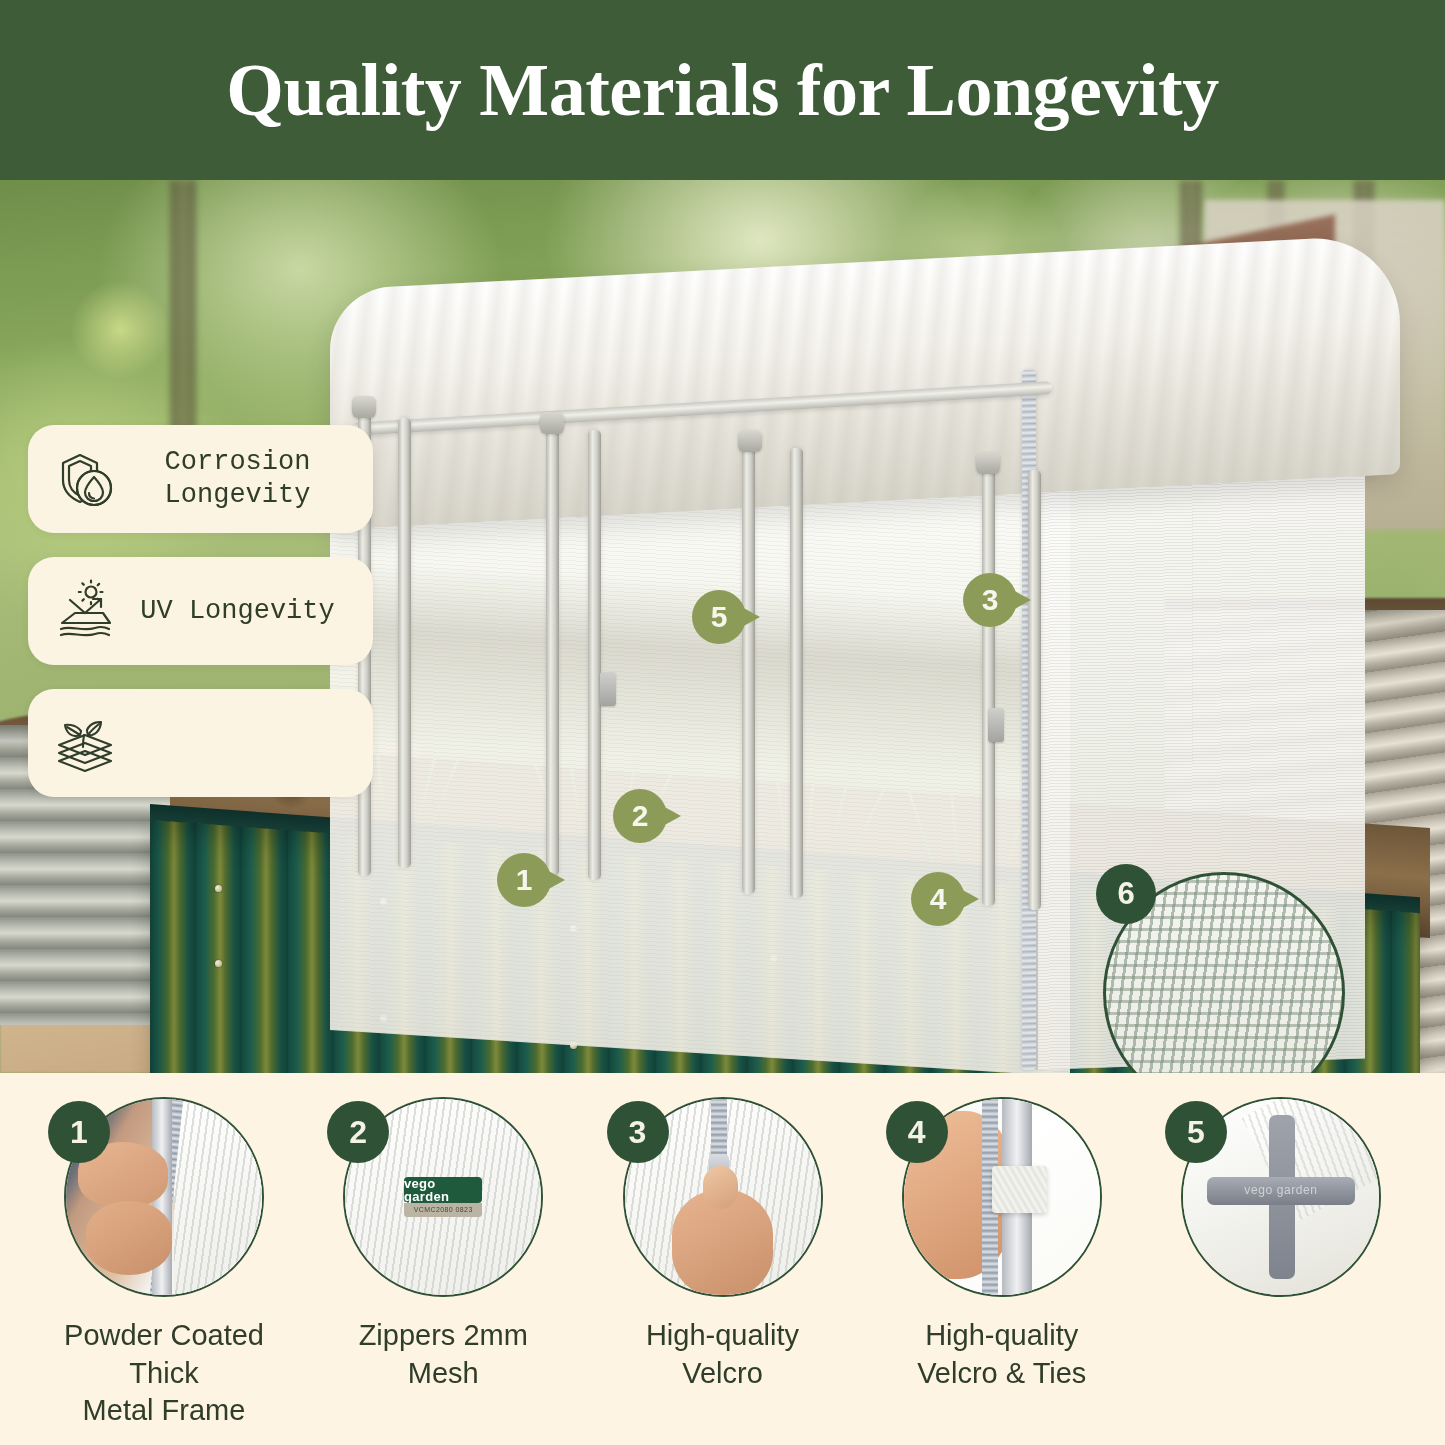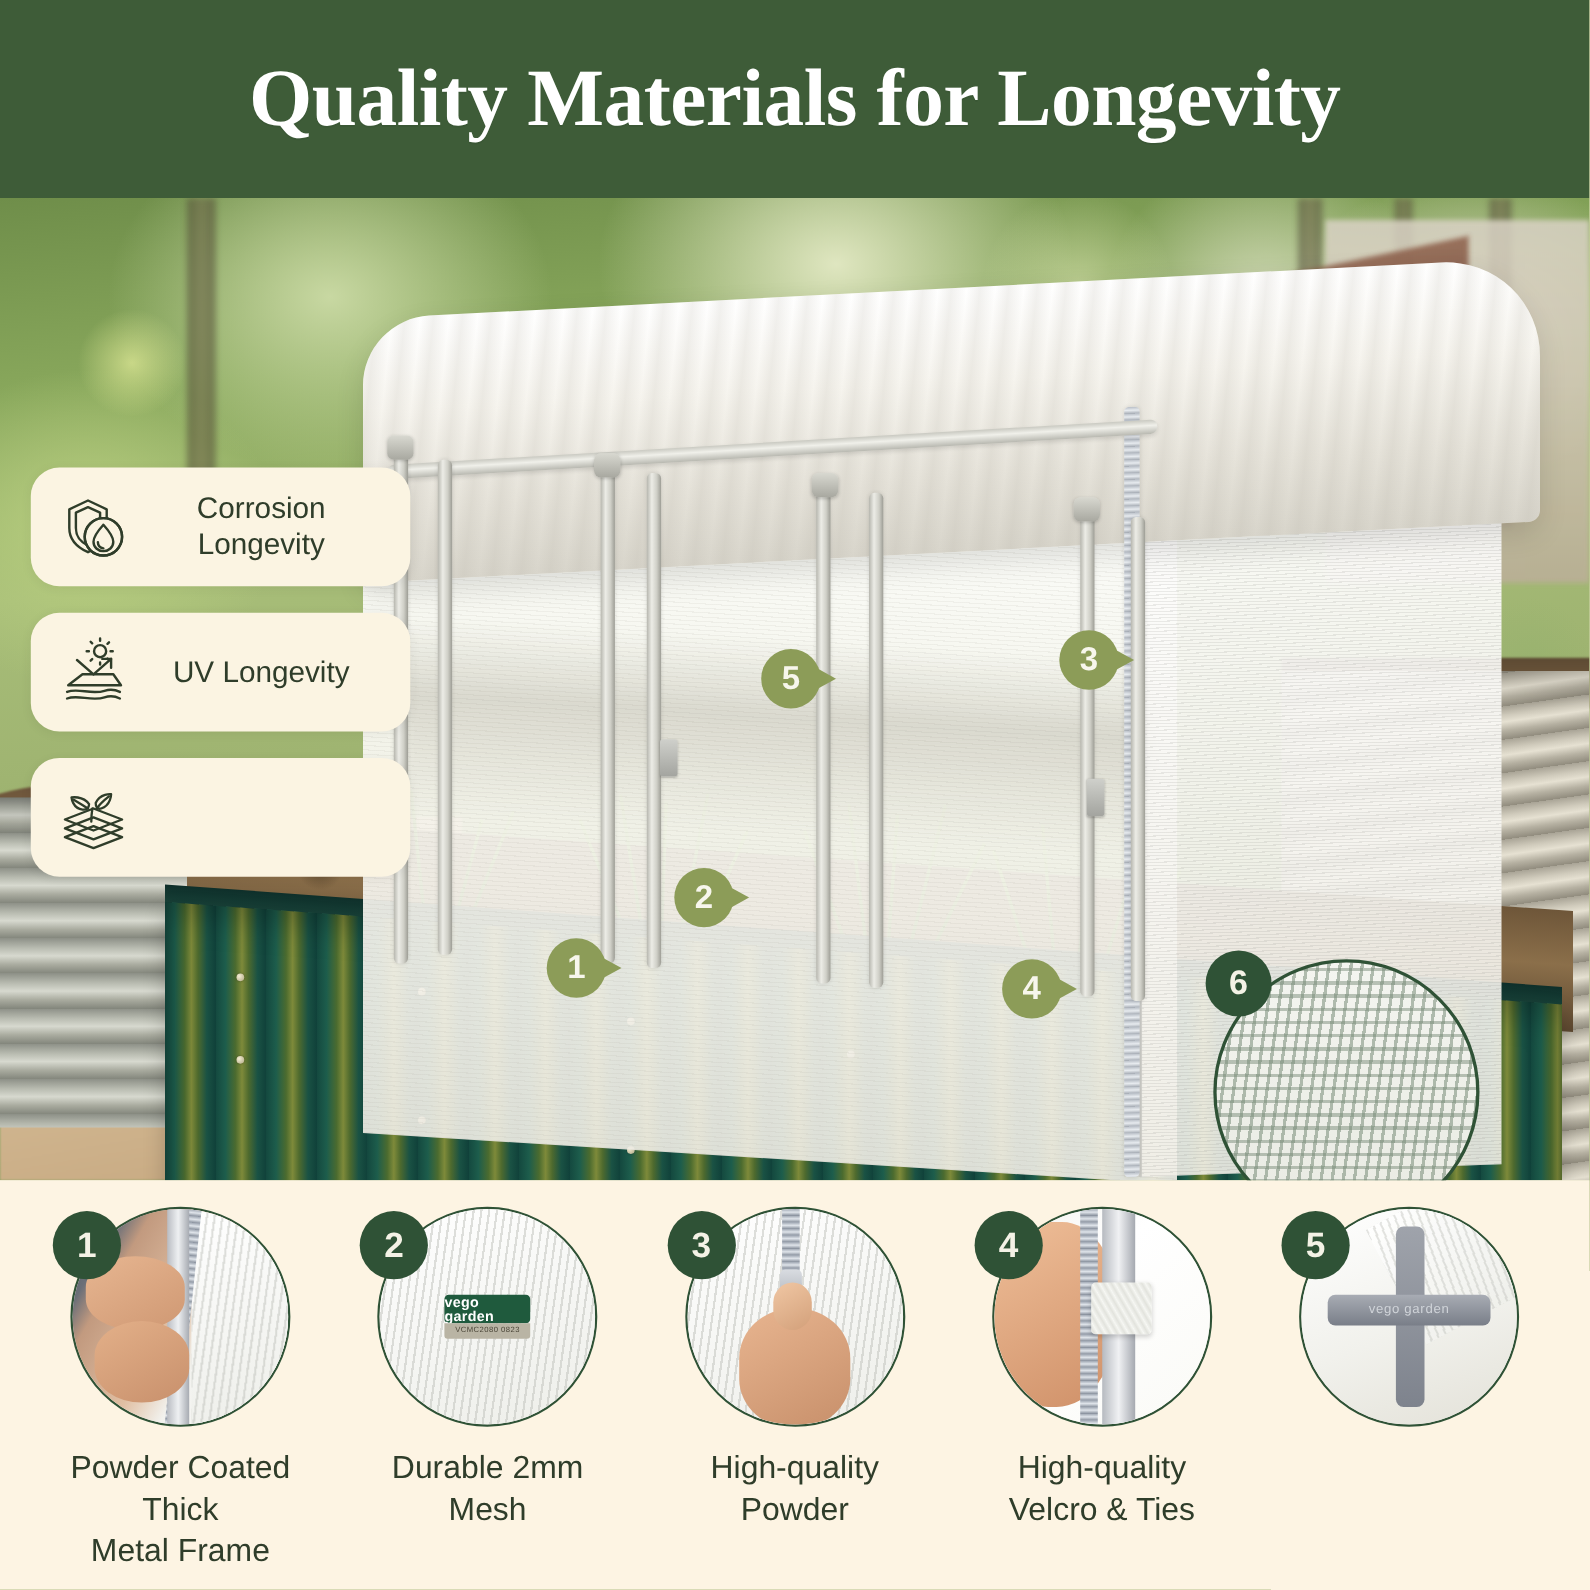--- a/index.html
+++ b/index.html
@@ -220,20 +220,21 @@
   }
   .feature-icon{
     width:74px; height:74px; flex:0 0 74px;
     display:flex; align-items:center; justify-content:center;
   }
   .feature-label{
     flex:1; text-align:center;
     font-size:27px; line-height:1.22;
     color:#2F3D2A; font-weight:400;
     padding-right:6px;
+    font-family:Liberation Mono, monospace;
   }
 
   
   .marker{
     position:absolute; z-index:25;
     width:54px; height:54px;
     display:flex; align-items:center; justify-content:center;
   }
   .marker .bubble{
     position:absolute; inset:0;
@@ -534,42 +535,42 @@
         </div>
         <div class="vego-sub" style="left:30%;top:53%;width:40%;height:7%;">
           <span>VCMC2080  0823</span>
         </div>
       </div>
       <div class="bi-badge">
         <span>2</span>
       </div>
     </div>
     <div class="bi-caption">
-      <span>Durable 2mm</span><br>
+      <span>Zippers 2mm</span><br>
       <span>Mesh</span>
     </div>
   </div>
 
   <div class="bottom-item">
     <div class="bi-photo-wrap">
       <div class="bi-photo">
         <div class="fabric-white"></div>
         <div class="zip-strip" style="left:44%;top:0;width:16px;height:62%;"></div>
         <div style="position:absolute;left:43%;top:28%;width:20px;height:42px;border-radius:5px;
                     background:linear-gradient(180deg,#d9dce1,#9aa0a8);"></div>
         <div class="skin" style="left:24%;top:46%;width:52%;height:56%;background:linear-gradient(150deg,#e8b590,#c78f6a);"></div>
         <div class="skin" style="left:40%;top:34%;width:18%;height:22%;background:linear-gradient(150deg,#f0c7a4,#d3a07a);"></div>
       </div>
       <div class="bi-badge">
         <span>3</span>
       </div>
     </div>
     <div class="bi-caption">
       <span>High-quality</span><br>
-      <span>Powder</span>
+      <span>Velcro</span>
     </div>
   </div>
 
   <div class="bottom-item">
     <div class="bi-photo-wrap">
       <div class="bi-photo">
         <div class="ph" style="background:linear-gradient(140deg,#f3f3ef 0%, #ffffff 36%, #fafaf6 100%);"></div>
         <div class="skin" style="left:-6%;top:6%;width:62%;height:86%;border-radius:48% 40% 44% 50%;
                     background:linear-gradient(150deg,#f0c09a,#cf9068);"></div>
         <div class="zip-strip" style="left:40%;top:0;width:16px;height:100%;"></div>

